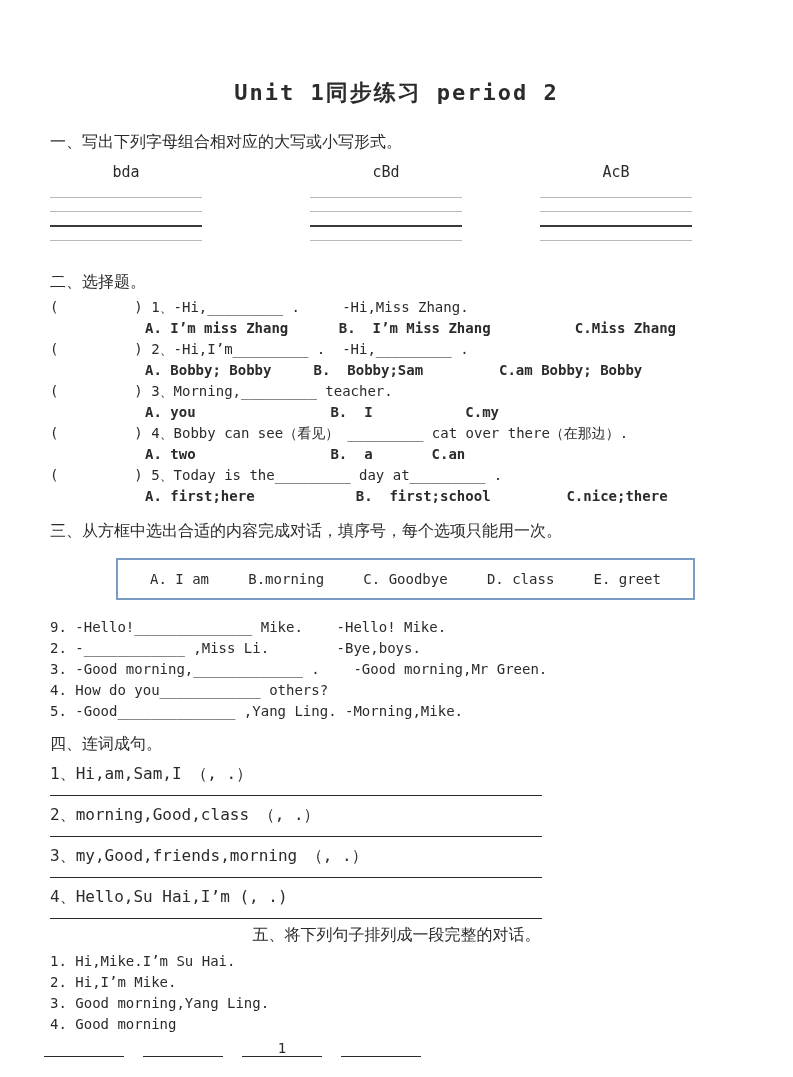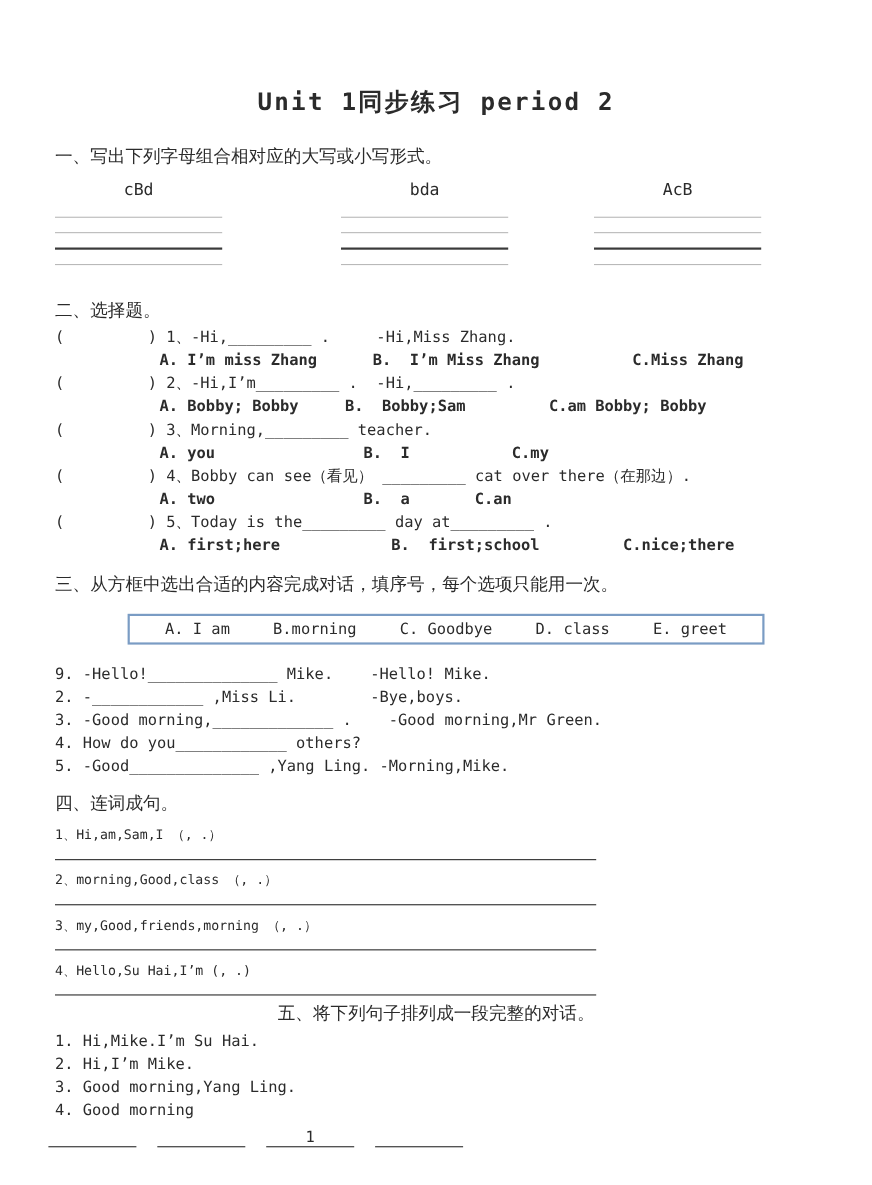--- a/index.html
+++ b/index.html
@@ -41,33 +41,33 @@
   
   .s2-heading { margin-top: 31px; }
   .mcq-list { margin-top: 4px; font-size: 14px; line-height: 21px; }
   .mcq .qline { white-space: pre-wrap; }
   .mcq .optline { white-space: pre-wrap; padding-left: 95px; font-weight: bold; }
 
   
   .s3-heading { margin-top: 14px; }
   .option-box {
     margin: 16px 0 0 66px;
-    width: 579px; height: 28px;
+    width: 579px; height: 42px;
     border: 2px solid #7a9cc4;
     display: flex; align-items: center; justify-content: space-between;
     padding: 0 32px;
     font-size: 14px;
   }
   .option-box span { white-space: pre-wrap; }
   .fill-items { margin-top: 17px; font-size: 14px; line-height: 21px; }
   .fill-item { white-space: pre-wrap; }
 
   
   .s4-heading { margin-top: 12px; }
-  .word-item { margin-top: 9px; font-size: 12px; line-height: 19px; white-space: pre-wrap; }
+  .word-item { margin-top: 9px; font-size: 16px; line-height: 19px; white-space: pre-wrap; }
   .answer-line { width: 492px; height: 13px; border-bottom: 1px solid #2b2b2b; }
 
   
   .s5-heading { margin-top: 6px; text-align: center; }
   .arrange-list { margin-top: 5px; font-size: 14px; line-height: 21px; }
   .arrange-item { white-space: pre-wrap; }
 
   
   .order-blanks { margin-top: 4px; margin-left: -6px; display: flex; }
   .order-blank {
@@ -81,30 +81,30 @@
 <body>
 
 <div class="page">
 
   <h1 class="title">Unit 1同步练习 period 2</h1>
 
   <section>
     <h2 class="heading s1-heading">一、写出下列字母组合相对应的大写或小写形式。</h2>
     <div class="letters-row">
       <div class="letter-group">
-        <div class="letter-label">cBd</div>
+        <div class="letter-label">bda</div>
         <div class="four-lines">
           <div class="ln"></div>
           <div class="ln"></div>
           <div class="ln dark"></div>
           <div class="ln"></div>
         </div>
       </div>
       <div class="letter-group">
-        <div class="letter-label">bda</div>
+        <div class="letter-label">cBd</div>
         <div class="four-lines">
           <div class="ln"></div>
           <div class="ln"></div>
           <div class="ln dark"></div>
           <div class="ln"></div>
         </div>
       </div>
       <div class="letter-group">
         <div class="letter-label">AcB</div>
         <div class="four-lines">

